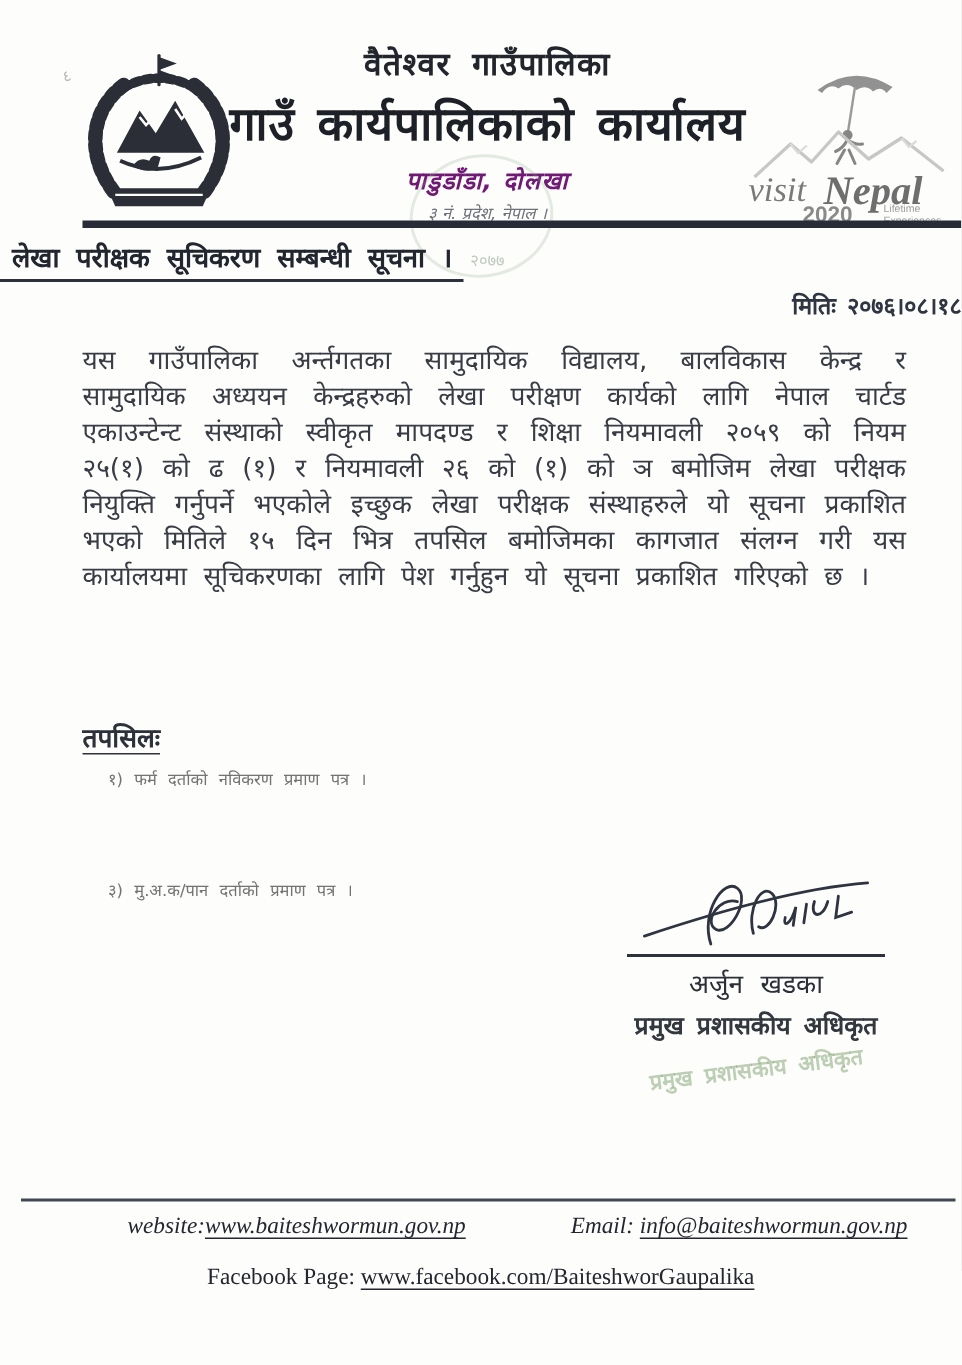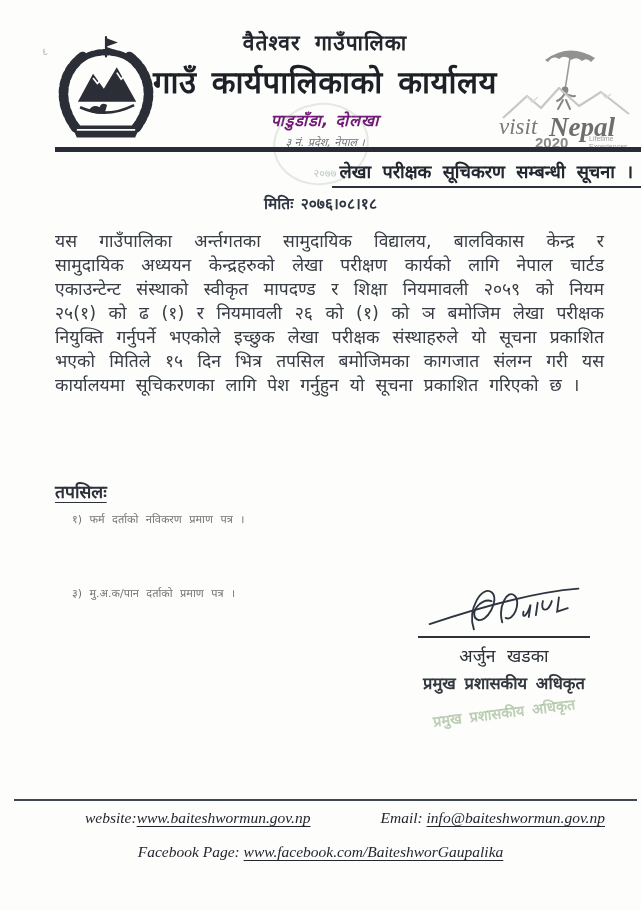--- a/index.html
+++ b/index.html
@@ -23,26 +23,26 @@
   .prov-line  { font-size:11px; font-style:italic; color:#6d7279; margin-top:3px; }
   .faint-year { font-size:11px; color:rgba(140,160,140,0.55); margin-top:16px; }
   .ghost-circle {
     position:absolute; left:123px; top:75px; width:96px; height:82px;
     border:2px solid rgba(135,170,130,0.22); border-radius:50%;
     transform:rotate(-8deg); pointer-events:none;
   }
   .visit-nepal { position:absolute; right:6px; top:38px; width:138px; height:112px; }
   .rule-thick { position:absolute; left:55px; right:0; top:147px; height:5px; background:#272c38; }
   
-  .title-wrap { position:absolute; top:159px; left:0; width:100%; text-align:right; }
+  .title-wrap { position:absolute; top:159px; left:0; width:100%; text-align:left; }
   .notice-title {
     display:inline-block; font-size:18px; font-weight:bold; color:#22262e;
     border-bottom:2px solid #2c313c; padding:0 8px 3px; word-spacing:5px;
   }
-  .date-wrap { position:absolute; top:192px; left:0; width:100%; text-align:center;
+  .date-wrap { position:absolute; top:192px; left:0; width:100%; text-align:right;
     font-size:15.5px; font-weight:bold; color:#2f3642; word-spacing:2px; }
   
   .body-par {
     position:absolute; left:55px; top:229px; width:549px;
     font-size:17.5px; line-height:24px; text-align:justify;
     word-spacing:5.5px; color:#383c44;
   }
   .tapasil {
     position:absolute; left:55px; top:479px;
     font-size:17.5px; font-weight:bold; color:#2c313a;
@@ -58,21 +58,21 @@
   .sig-role { font-size:16.5px; font-weight:bold; color:#33383f; margin-top:4px; word-spacing:3px; }
   .sig-stamp {
     font-size:14.5px; font-weight:bold; color:rgba(135,168,120,0.55);
     transform:rotate(-7deg); margin-top:8px; word-spacing:3px;
   }
   
   .footer-rule { position:absolute; left:14px; right:4px; top:799px; border-top:2.5px solid #40465 2; border-top:2.5px solid #404652; }
   .footer-1 { position:absolute; left:85px; top:809px; width:520px; display:flex; justify-content:space-between;
     font-family:"Liberation Serif", serif; font-style:italic; font-size:15.5px; color:#23262e; }
   .footer-2 { position:absolute; left:0; top:843px; width:100%; text-align:center;
-    font-family:"Liberation Serif", serif; font-style:italic; font-size:15.5px; color:#23262e; }
+    font-family:"Liberation Serif", serif; font-size:15.5px; color:#23262e; }
   .flink { text-decoration:underline; text-underline-offset:3px; }
   .fgroup { white-space:nowrap; }
 </style>
 </head>
 <body>
 
 <div class="page">
 
   <span class="stray-mark">٤</span>
 

